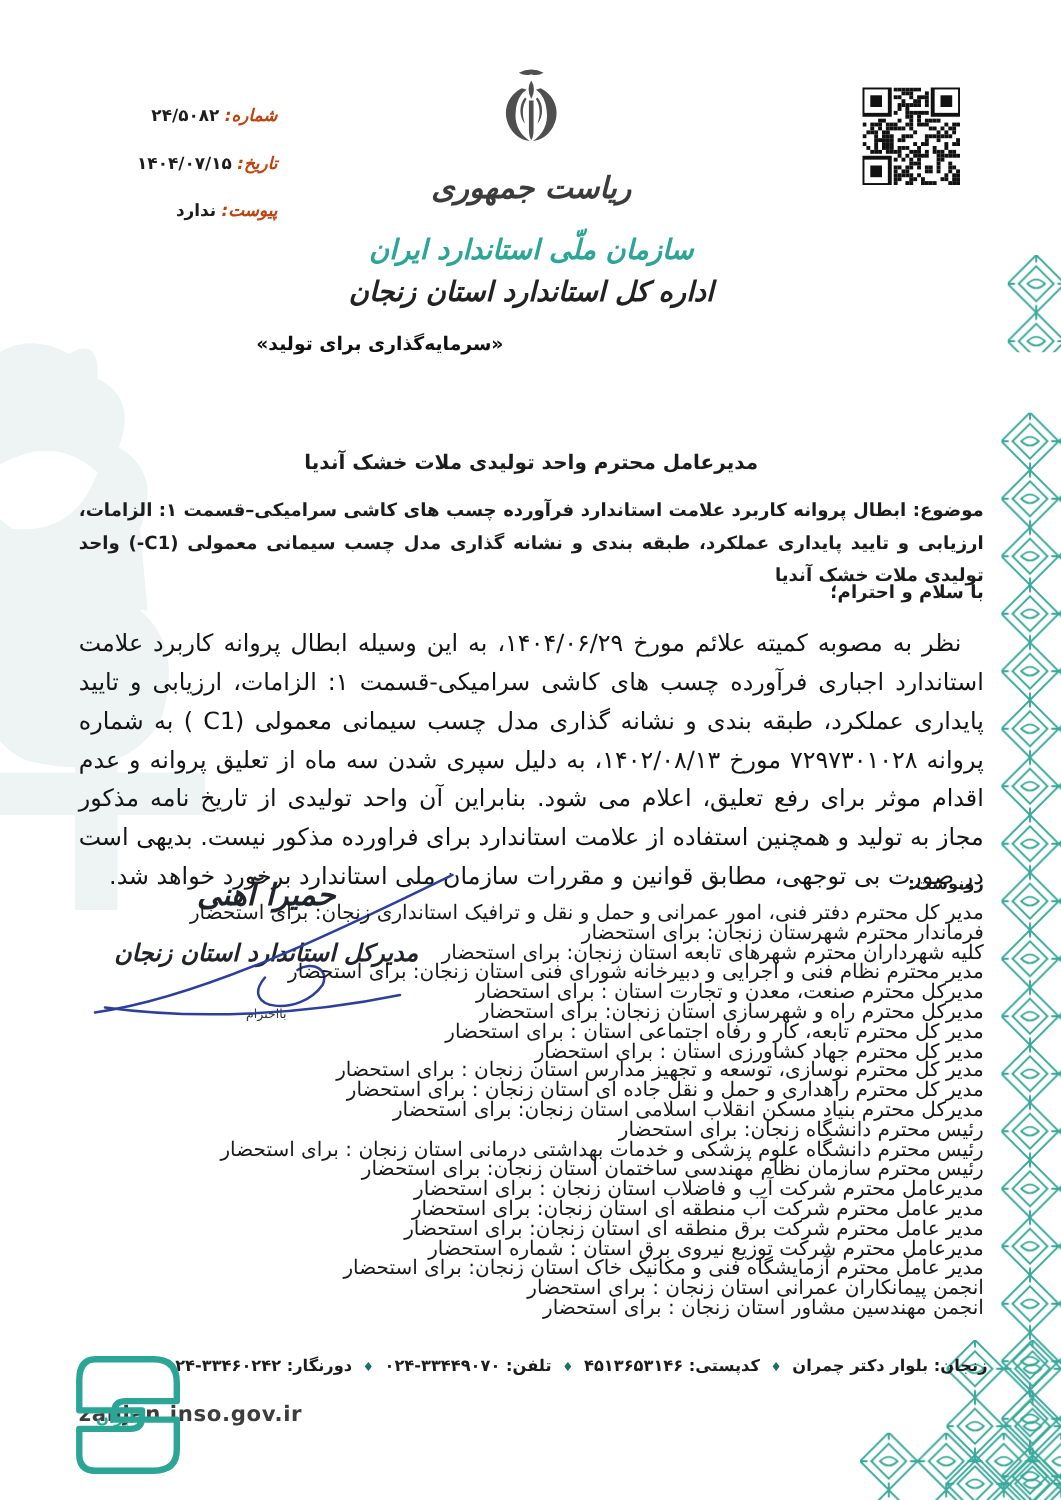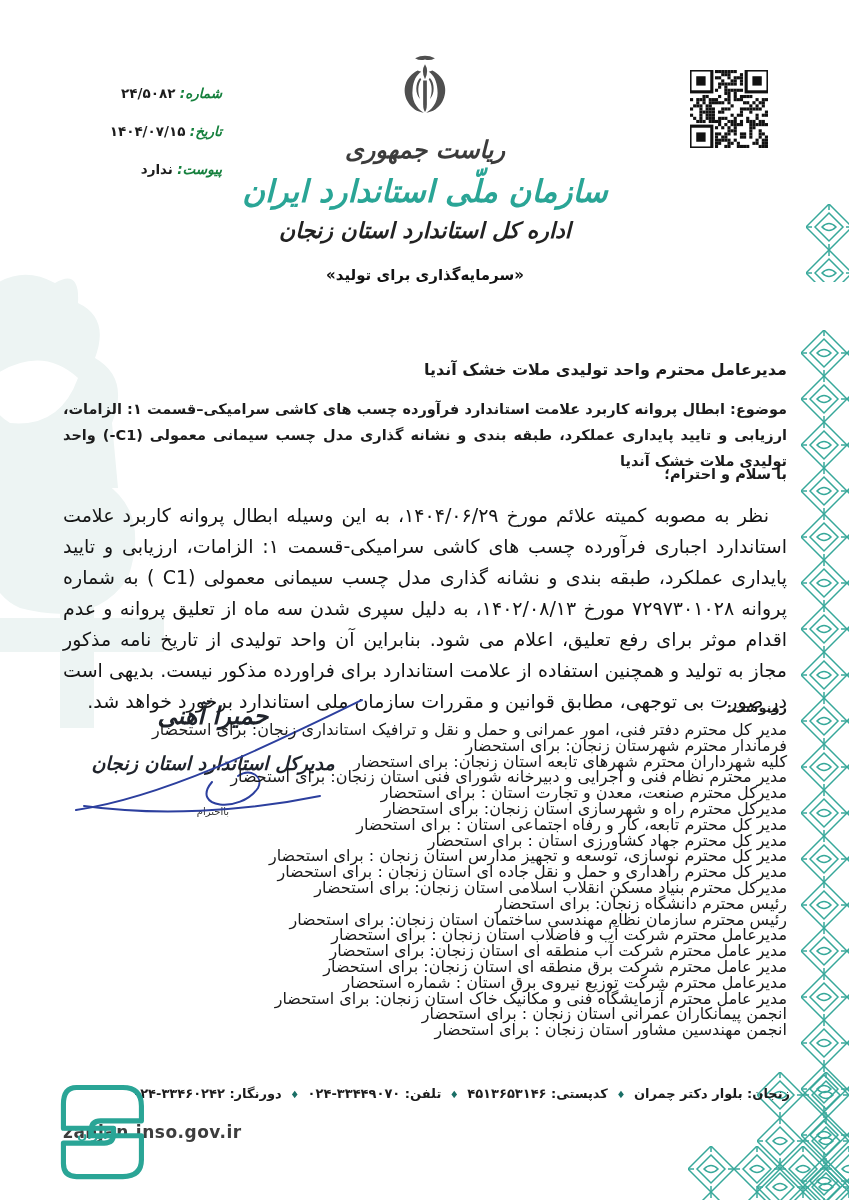--- a/index.html
+++ b/index.html
@@ -4,32 +4,32 @@
 <style>
   html,body{margin:0;padding:0;background:#e8e8e8;}
   .page{
     position:relative;width:849px;height:1200px;margin:0 auto;background:#ffffff;
     font-family:"DejaVu Sans",sans-serif;color:#1c1c1c;overflow:hidden;direction:rtl;
   }
   .abs{position:absolute;}
   
   .meta{top:74px;left:54px;width:168px;text-align:right;}
   .meta-row{font-size:13.5px;line-height:38px;white-space:nowrap;}
-  .meta-row .lbl{font-style:italic;font-weight:600;color:#15803d;}
+  .meta-row .lbl{font-style:italic;font-weight:600;color:#c2410c;}
   .meta-row .val{font-weight:700;}
   
   .header{top:54px;left:205px;width:440px;text-align:center;}
   .emblem{width:62px;height:74px;display:inline-block;}
   .gov-line{font-size:24px;font-weight:700;color:#3c3c3c;margin-top:4px;font-style:italic;}
-  .org-line{font-size:31px;font-weight:700;margin-top:9px;font-style:italic;}
+  .org-line{font-size:22px;font-weight:700;margin-top:24px;font-style:italic;}
   .office-line{font-size:22px;font-weight:700;color:#222;margin-top:9px;font-style:italic;}
-  .slogan{top:266px;left:205px;width:440px;text-align:center;font-size:15px;font-weight:700;color:#111;}
+  .slogan{top:266px;left:205px;width:440px;text-align:left;font-size:15px;font-weight:700;color:#111;}
   .qr{top:70px;left:690px;width:78px;height:78px;}
   
-  .recipient{top:360px;left:63px;width:724px;text-align:right;font-weight:700;font-size:16px;}
+  .recipient{top:360px;left:63px;width:724px;text-align:center;font-weight:700;font-size:16px;}
   .subject{top:396px;left:63px;width:724px;font-weight:700;font-size:14.5px;line-height:26px;text-align:justify;}
   .salutation{top:466px;left:63px;width:724px;text-align:right;font-weight:700;font-size:14.5px;}
   .body-text{top:500px;left:63px;width:724px;font-size:19px;line-height:31px;text-align:justify;text-indent:18px;color:#141414;}
   
   .sig-name{top:702px;left:88px;width:250px;text-align:center;font-size:24px;font-weight:700;font-style:italic;color:#20242c;}
   .sig-title{top:752px;left:78px;width:270px;text-align:center;font-size:19px;font-weight:700;font-style:italic;color:#20242c;}
   .sig-respect{top:806px;left:138px;width:150px;text-align:center;font-size:10px;color:#333;}
   .sig-swoosh{top:686px;left:62px;width:310px;height:145px;}
   
   .cc-label{top:700px;left:63px;width:724px;text-align:right;font-weight:700;font-size:13px;}
@@ -375,20 +375,21 @@
       <div class="cc-item">کلیه شهرداران محترم شهرهای تابعه استان زنجان: برای استحضار</div>
       <div class="cc-item">مدیر محترم نظام فنی و اجرایی و دبیرخانه شورای فنی استان زنجان: برای استحضار</div>
       <div class="cc-item">مدیرکل محترم صنعت، معدن و تجارت استان : برای استحضار</div>
       <div class="cc-item">مدیرکل محترم راه و شهرسازی استان زنجان: برای استحضار</div>
       <div class="cc-item">مدیر کل محترم تابعه، کار و رفاه اجتماعی استان : برای استحضار</div>
       <div class="cc-item">مدیر کل محترم جهاد کشاورزی استان : برای استحضار</div>
       <div class="cc-item">مدیر کل محترم نوسازی، توسعه و تجهیز مدارس استان زنجان : برای استحضار</div>
       <div class="cc-item">مدیر کل محترم راهداری و حمل و نقل جاده ای استان زنجان : برای استحضار</div>
       <div class="cc-item">مدیرکل محترم بنیاد مسکن انقلاب اسلامی استان زنجان: برای استحضار</div>
       <div class="cc-item">رئیس محترم دانشگاه زنجان: برای استحضار</div>
+      <div class="cc-item">رئیس محترم دانشگاه علوم پزشکی و خدمات بهداشتی درمانی استان زنجان : برای استحضار</div>
       <div class="cc-item">رئیس محترم سازمان نظام مهندسی ساختمان استان زنجان: برای استحضار</div>
       <div class="cc-item">مدیرعامل محترم شرکت آب و فاضلاب استان زنجان : برای استحضار</div>
       <div class="cc-item">مدیر عامل محترم شرکت آب منطقه ای استان زنجان: برای استحضار</div>
       <div class="cc-item">مدیر عامل محترم شرکت برق منطقه ای استان زنجان: برای استحضار</div>
       <div class="cc-item">مدیرعامل محترم شرکت توزیع نیروی برق استان : شماره استحضار</div>
       <div class="cc-item">مدیر عامل محترم آزمایشگاه فنی و مکانیک خاک استان زنجان: برای استحضار</div>
       <div class="cc-item">انجمن پیمانکاران عمرانی استان زنجان : برای استحضار</div>
       <div class="cc-item">انجمن مهندسین مشاور استان زنجان : برای استحضار</div>
     </div>
 

